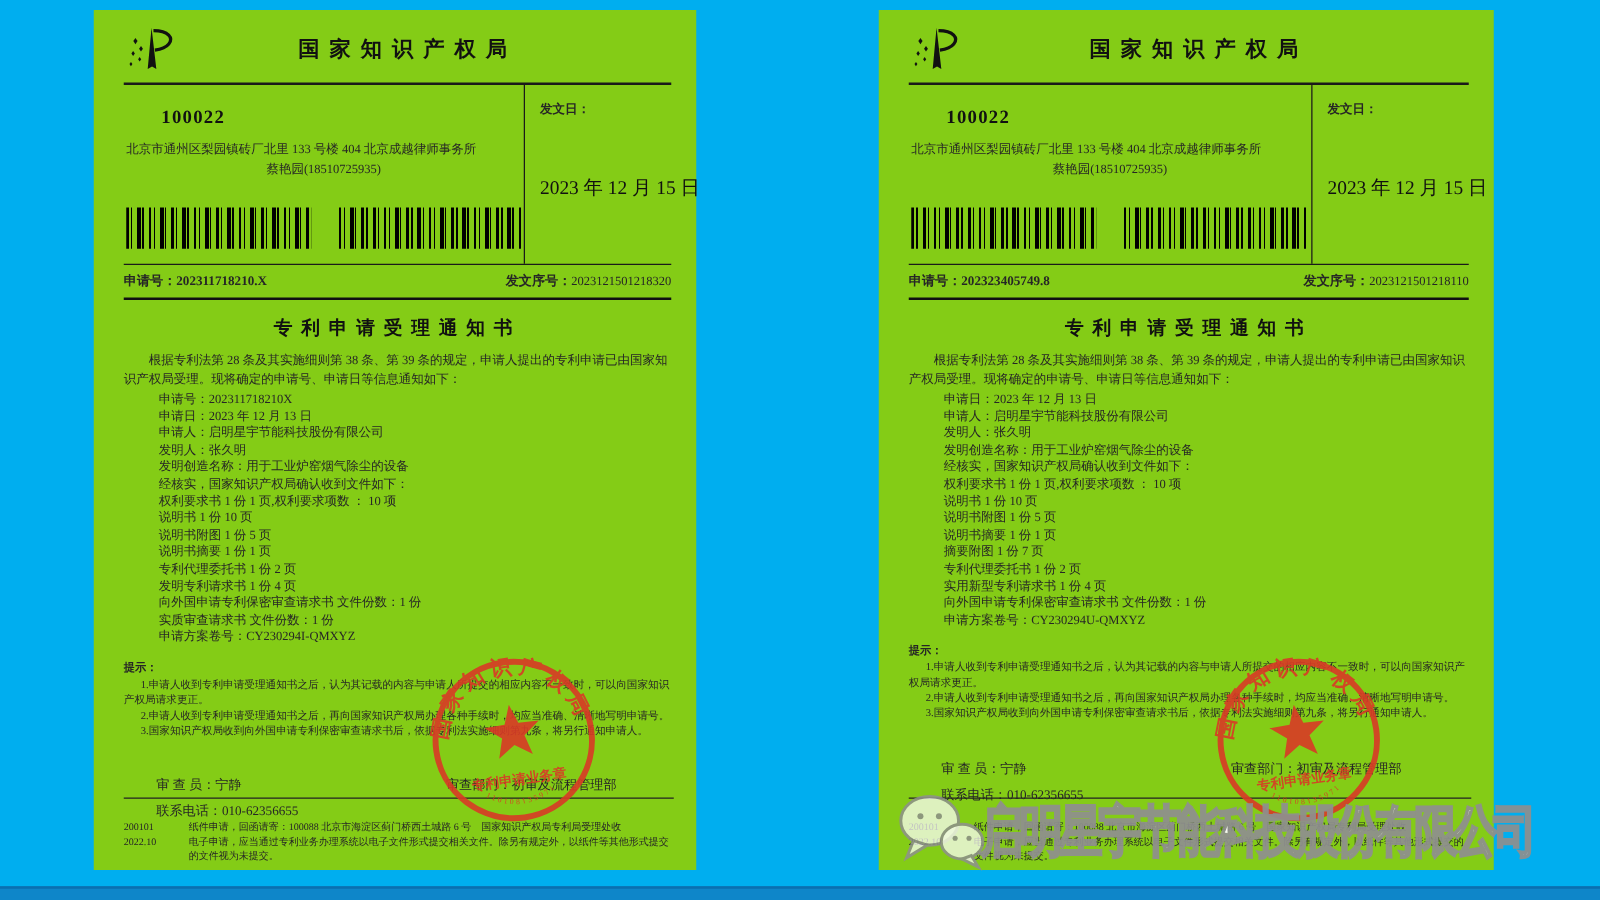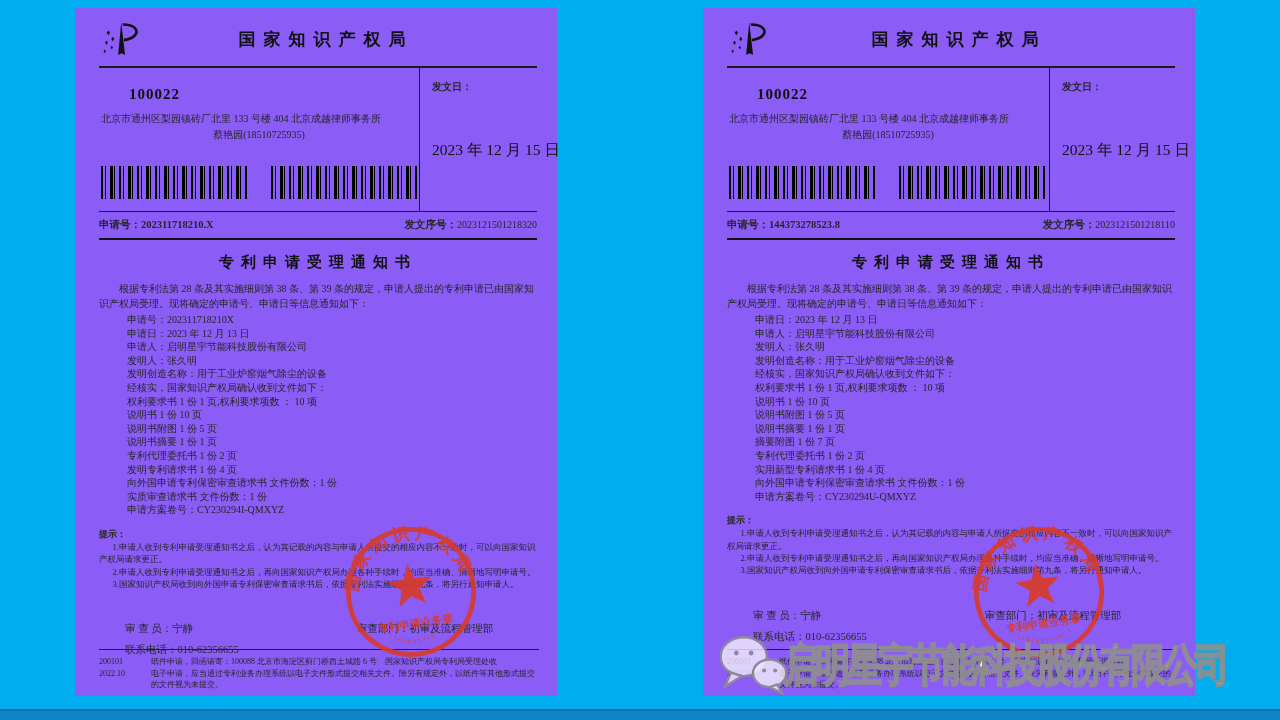--- a/index.html
+++ b/index.html
@@ -6,21 +6,21 @@
   body{
     width:1280px;height:720px;position:relative;overflow:hidden;
     background:#00AEEF;
     font-family:"Liberation Serif", serif;
   }
   .bottom-strip{
     position:absolute;left:0;bottom:0;width:1280px;height:9px;
     background:#0E86C9;border-top:2px solid #0A6FB0;
   }
   .page{
-    position:absolute;top:8px;height:688px;background:#8b5cf6;
+    position:absolute;top:8px;height:688px;background:#84cc16;
     color:#262626;
   }
   #page0{left:75px;width:482px;}
   #page1{left:703px;width:492px;}
   .page-inner{position:relative;height:100%;box-sizing:border-box;padding:8px 20px 0 24px;}
 
   .doc-header{display:flex;align-items:center;border-bottom:2px solid #1a1a1a;padding-bottom:4px;height:46px;}
   .logo{width:46px;height:44px;flex:0 0 46px;}
   .agency{flex:1;text-align:center;font-weight:bold;font-size:17px;letter-spacing:8px;color:#111;padding-right:30px;}
 
@@ -49,21 +49,21 @@
   .notes{font-size:8.5px;line-height:1.45;margin-top:11px;}
   .notes-title{font-weight:bold;font-size:9px;}
   .notes p{margin:0;text-indent:1.6em;}
 
   .examiner{display:flex;margin-top:28px;font-size:10.5px;}
   .exam-left{margin-left:26px;line-height:2.0;}
   .exam-right{margin-left:118px;line-height:2.0;}
 
   .stamp{position:absolute;left:268px;top:516px;width:136px;height:136px;opacity:.9;transform:rotate(-8deg);z-index:2;}
 
-  .doc-footer{position:absolute;left:24px;right:18px;bottom:6px;border-top:1.5px solid #222;padding-top:6px;display:flex;font-size:8px;line-height:1.4;margin-top:25px;}
+  .doc-footer{position:absolute;left:24px;right:18px;bottom:6px;border-top:1.5px solid #222;padding-top:17px;display:flex;font-size:8px;line-height:1.4;margin-top:25px;}
   .codes{width:52px;flex:0 0 52px;}
   .foot-text{flex:1;}
   .foot-text p{margin:0;}
 
   .watermark{position:absolute;left:716px;top:630px;display:flex;align-items:center;z-index:6;pointer-events:none;}
   .wm-icon{width:74px;height:70px;flex:0 0 74px;opacity:.85;}
   .wm-text{
     font-family:"Liberation Sans", sans-serif;font-weight:bold;font-size:44px;white-space:nowrap;
     color:#ffffff;-webkit-text-stroke:2px #8f8f8f;letter-spacing:-4px;
     transform:scaleX(.79);transform-origin:left center;opacity:.93;margin-left:-6px;
@@ -198,21 +198,21 @@
           <div class="barcode"></div>
         </div>
       </div>
       <div class="info-right">
         <div class="issue-label">发文日：</div>
         <div class="issue-date">2023 年 12 月 15 日</div>
       </div>
     </div>
 
     <div class="num-row">
-      <div class="num-left"><span>申请号：</span><span>144373278523.8</span></div>
+      <div class="num-left"><span>申请号：</span><span>202323405749.8</span></div>
       <div class="num-right"><span class="lbl">发文序号：</span><span>2023121501218110</span></div>
     </div>
 
     <div class="doc-title">专利申请受理通知书</div>
     <p class="intro">根据专利法第 28 条及其实施细则第 38 条、第 39 条的规定，申请人提出的专利申请已由国家知识产权局受理。现将确定的申请号、申请日等信息通知如下：</p>
 
     <div class="doc-lines">
         <div>申请日：2023 年 12 月 13 日</div>
         <div>申请人：启明星宇节能科技股份有限公司</div>
         <div>发明人：张久明</div>

